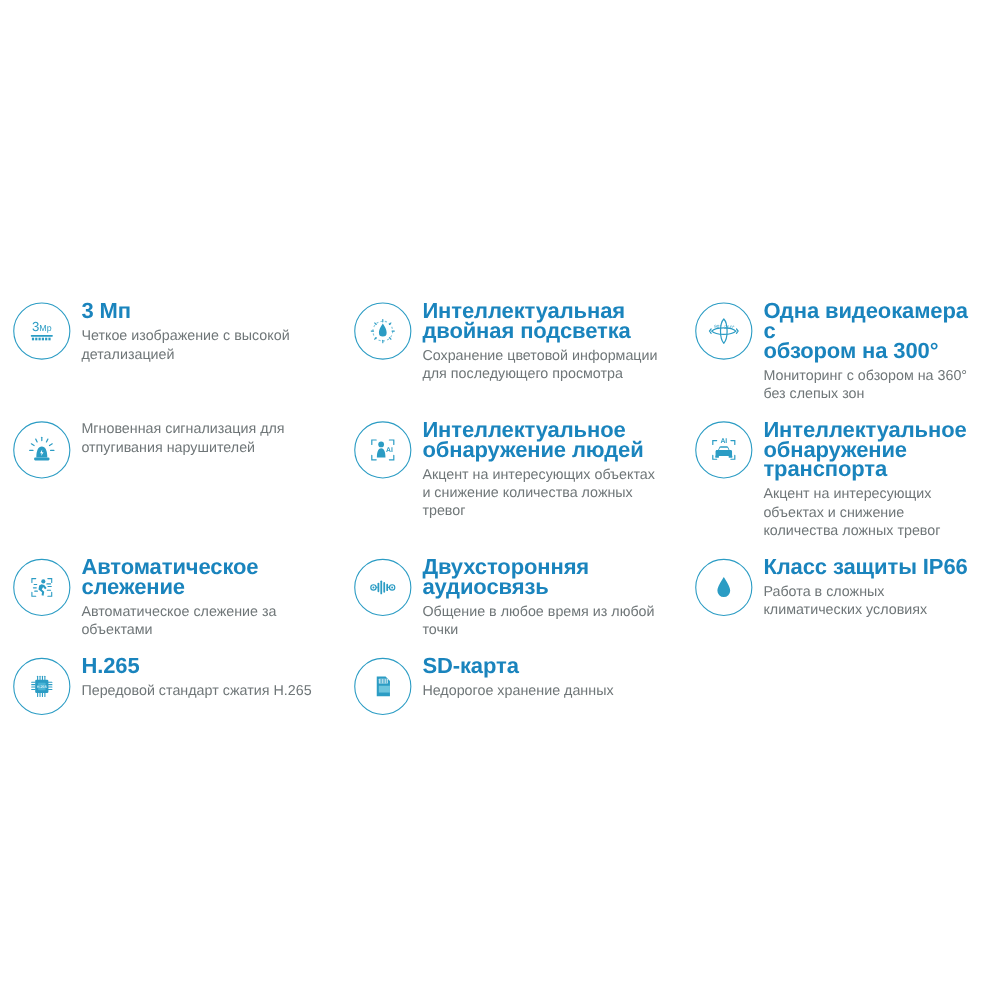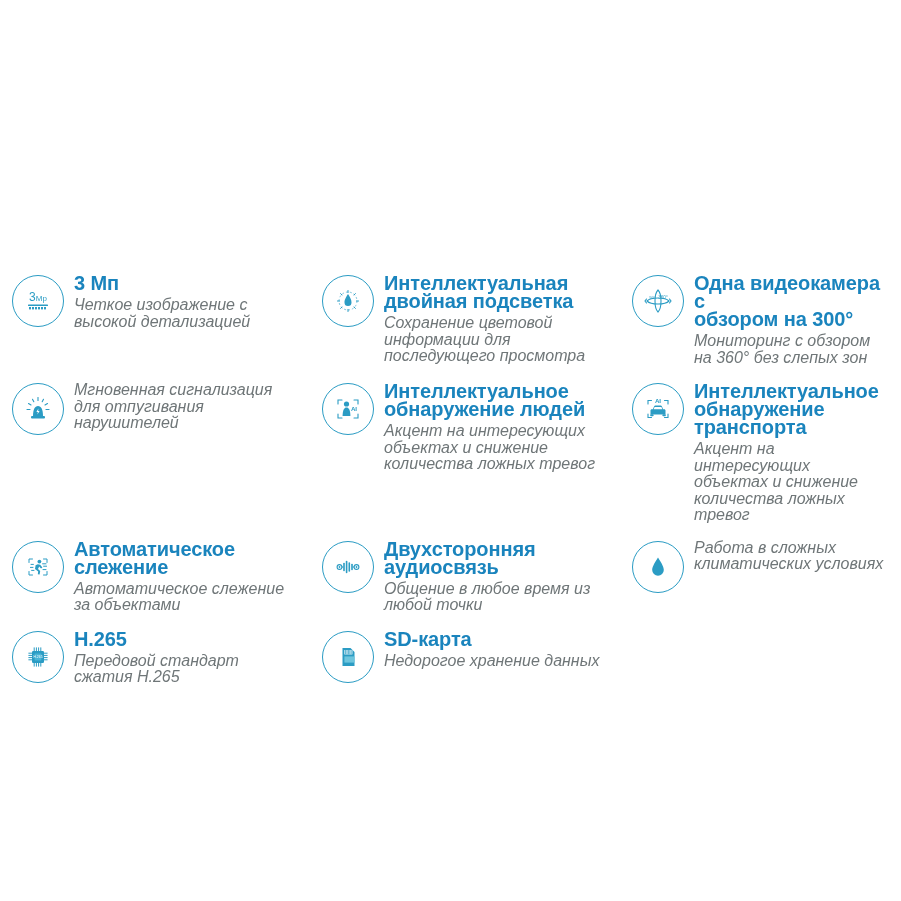--- a/index.html
+++ b/index.html
@@ -70,25 +70,24 @@
     color: #1a84bd;
     font-size: 20px;
     font-weight: bold;
     line-height: 18px;
     letter-spacing: -0.1px;
     margin: 0 0 5px 0;
     white-space: pre-line;
   }
   .f-desc {
     color: #6f7678;
-    font-size: 16px;
+    font-size: 13px;
     line-height: 16.5px;
     margin: 0;
     white-space: pre-line;
-    font-style: italic;
   }
   
   .col-1 .text-col { max-width: 230px; }
   .col-2 .text-col { max-width: 222px; }
   .col-3 .text-col { max-width: 210px; }
 </style>
 </head>
 <body>
 
 <div id="page">
@@ -296,20 +295,21 @@
 
     <div class="feature col-3 row-2">
       <div class="icon-wrap">
         <div class="icon-circle">
           <svg width="30" height="30" viewBox="0 0 30 30">
             <path d="M15 5.5 C10.5 12.5 9.2 15.5 9.2 18 A5.8 5.8 0 0 0 20.8 18 C20.8 15.5 19.5 12.5 15 5.5 Z" fill="#2b9cc4"></path>
           </svg>
         </div>
       </div>
       <div class="text-col">
+        <div class="f-title">Класс защиты IP66</div>
         <div class="f-desc">Работа в сложных климатических условиях</div>
       </div>
     </div>
 
     <div class="feature col-1 row-2">
       <div class="icon-wrap">
         <div class="icon-circle">
           <svg width="30" height="30" viewBox="0 0 30 30">
             <rect x="9" y="9" width="12" height="12" rx="1.2" fill="#2b9cc4"></rect>
             <rect x="11.6" y="11.6" width="6.8" height="6.8" rx="0.6" fill="#49b4d6"></rect>

